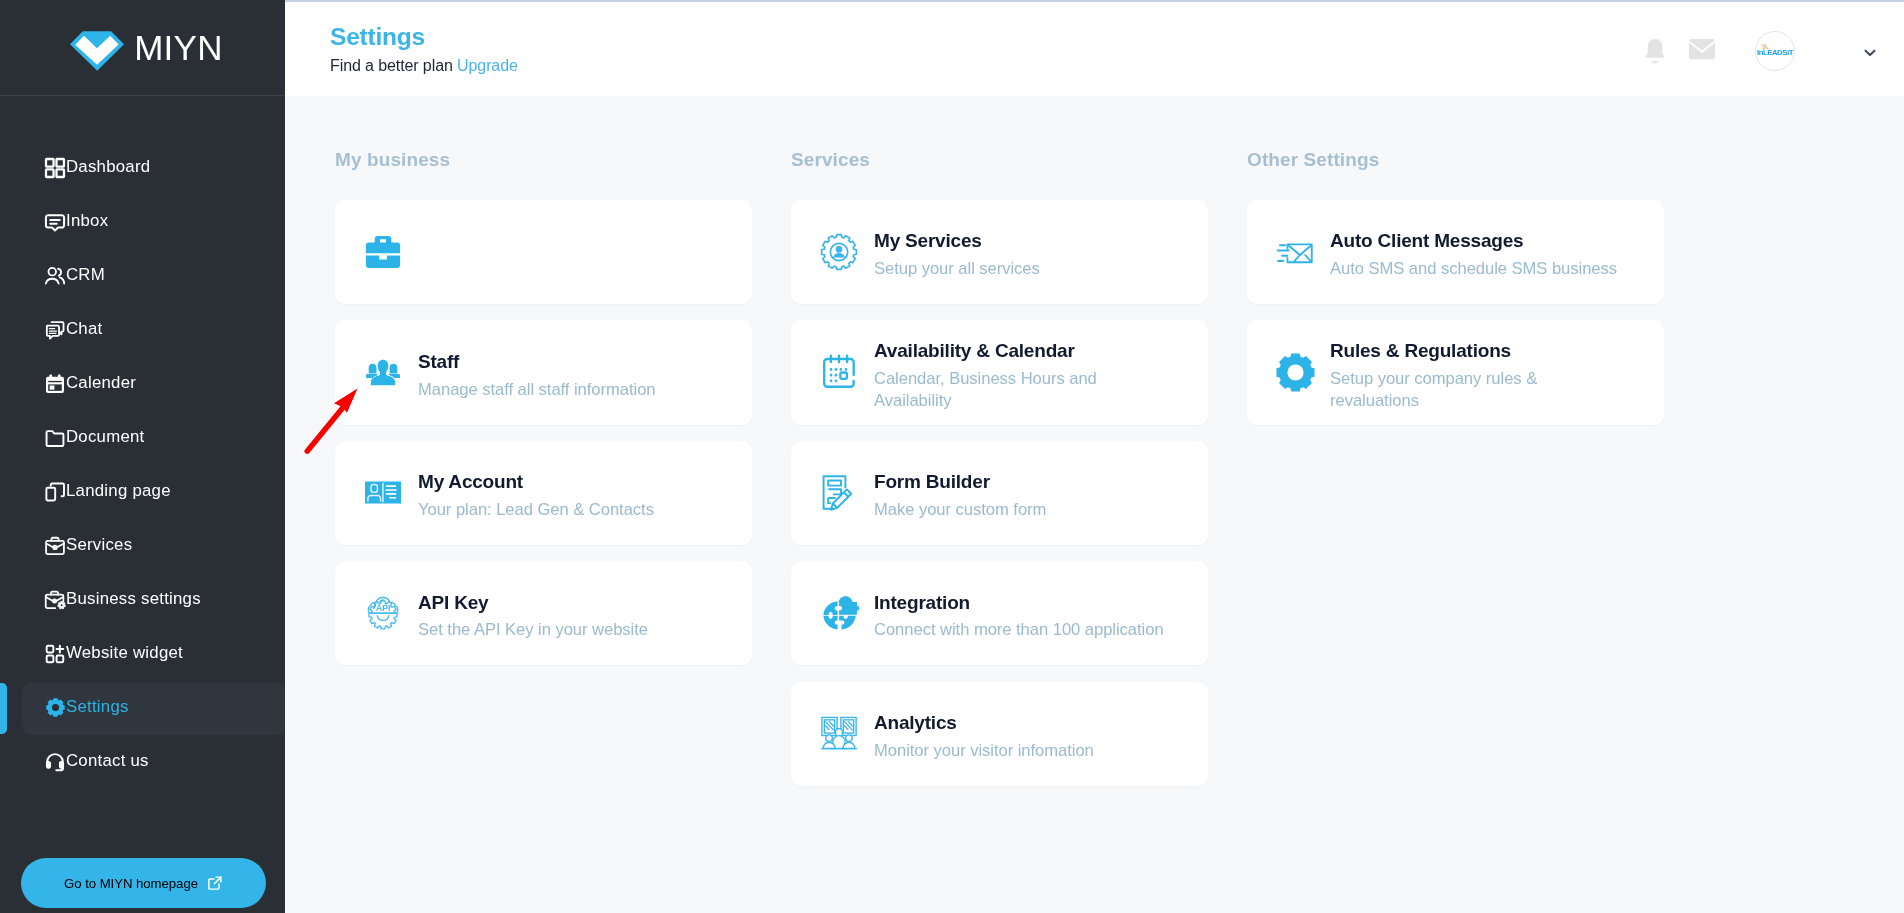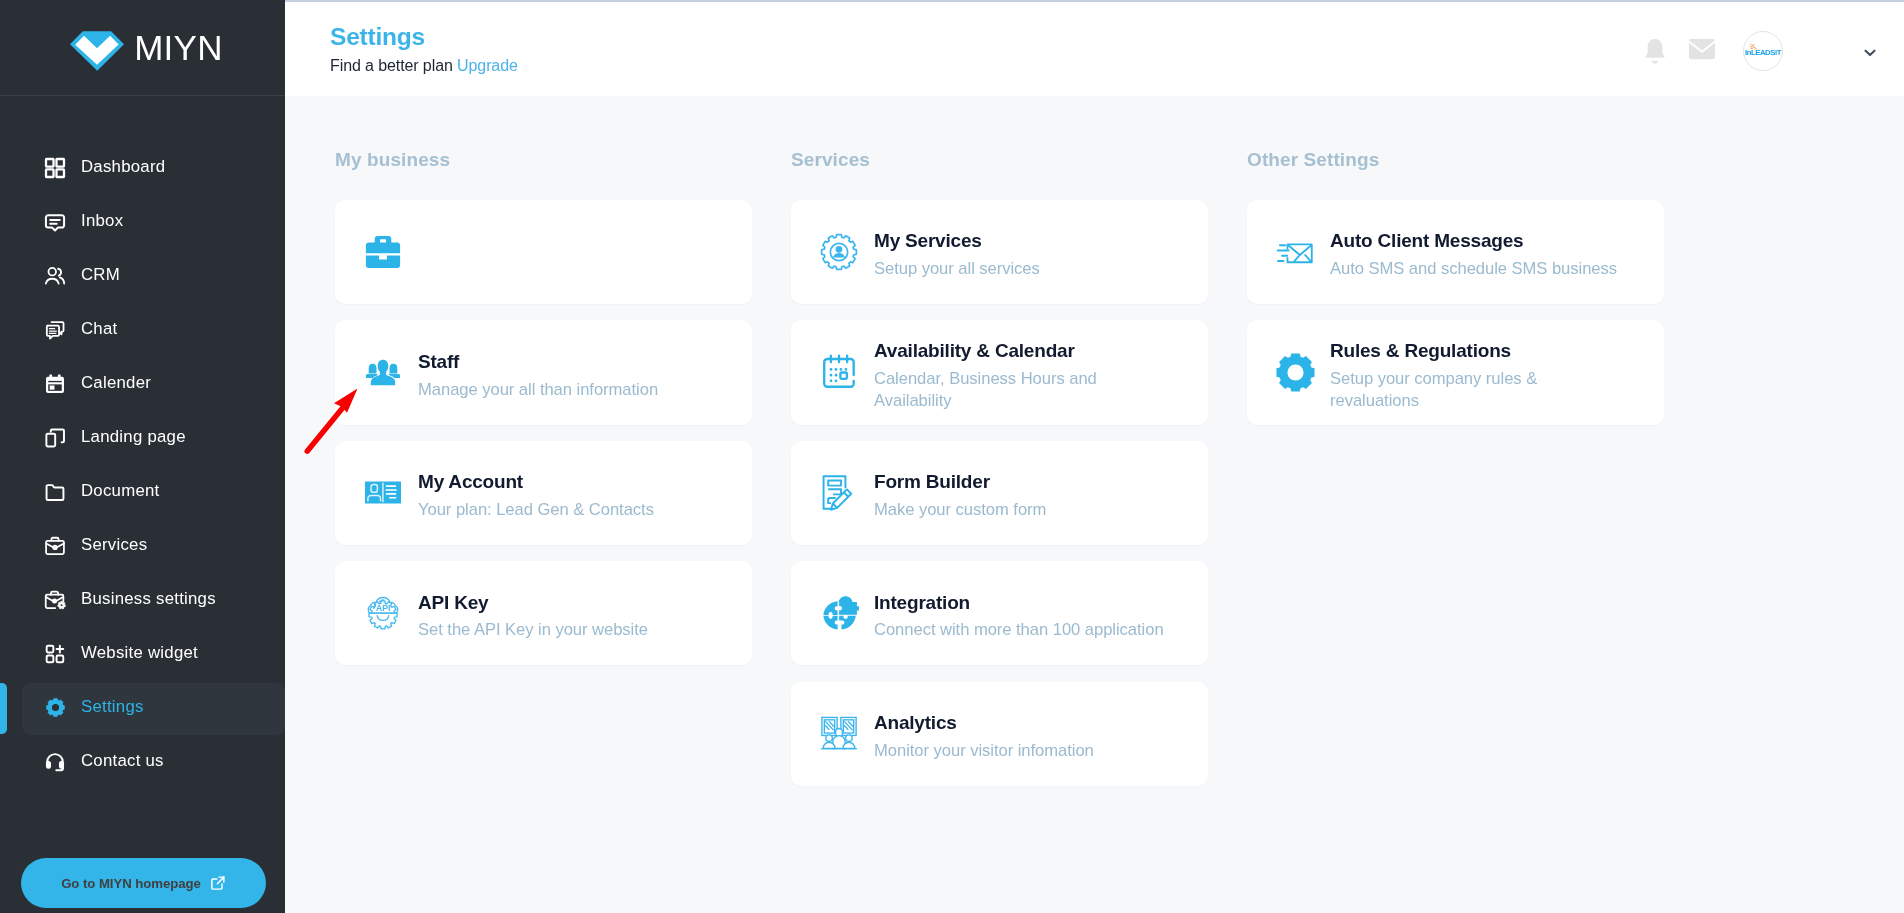--- a/index.html
+++ b/index.html
@@ -7,49 +7,49 @@
 html,body{width:1904px;height:913px;overflow:hidden}
 body{font-family:"Liberation Sans",sans-serif;background:#f7f8fa;-webkit-font-smoothing:antialiased}
 #app{display:flex;width:1904px;height:881px;position:relative}
 
 
 #sidebar{width:285px;flex:0 0 285px;height:913px;background:#292f35;position:relative;display:flex;flex-direction:column}
 #brand{height:96px;display:flex;align-items:center;justify-content:center;padding-left:4px;gap:10px;border-bottom:1px solid #3c4249;flex:0 0 96px;padding-right:0}
 #brand .logo{width:54px;height:44px;display:block;margin-top:6px;margin-left:4px}
 #brand .brand-name{color:#fff;font-size:35px;letter-spacing:.3px;font-weight:400;line-height:1}
 #nav{padding-top:44px;display:flex;flex-direction:column}
-.nav-item{display:flex;align-items:center;height:54px;padding-left:44px;gap:15px;position:relative;color:#ffffff;cursor:pointer}
+.nav-item{display:flex;align-items:center;height:54px;padding-left:44px;position:relative;color:#ffffff;cursor:pointer}
 .nav-item .nav-ico{width:22px;height:22px;flex:0 0 22px;display:block;color:#fff;margin-top:1px}
 .nav-item .nav-ico svg{width:22px;height:22px;display:block}
 .nav-item .nav-label{font-size:16.8px;letter-spacing:.25px;line-height:1}
 .nav-item.active{background:transparent}
 .nav-item.active:after{content:"";position:absolute;left:22px;right:-1px;top:3px;bottom:-1px;background:#2f363d;border-radius:9px;z-index:0}
 .nav-item.active .nav-ico,.nav-item.active .nav-label{position:relative;z-index:1}
 .nav-item.active .nav-ico svg{width:19px;height:19px;margin:1.5px}
 .nav-item.active .nav-label{color:#2cb3e8}
 .nav-item.active .nav-ico{color:#2cb3e8}
 .nav-item.active:before{content:"";position:absolute;left:0;top:3px;width:7px;height:51px;background:#31b5e9;border-radius:0 5px 5px 0;z-index:2}
 #homepage-btn{position:absolute;left:21px;bottom:5px;width:245px;height:50px;border-radius:25px;background:#33b5e9;display:flex;align-items:center;justify-content:center;gap:9px;cursor:pointer}
-#homepage-btn .hp-label{color:#404040;font-size:13.2px;font-weight:700;letter-spacing:-.05px}
+#homepage-btn .hp-label{color:#000000;font-size:13.2px;font-weight:400;letter-spacing:-.05px}
 #homepage-btn .hp-ico{width:16px;height:16px;display:block;color:#fff}
 #homepage-btn .hp-ico svg{width:16px;height:16px;display:block}
 
 
 #main{flex:1;display:flex;flex-direction:column;min-width:0;position:relative}
 #top-hairline{position:absolute;left:0;right:0;top:0;height:2px;background:#c4cfe3;z-index:5}
 #topbar{height:96px;flex:0 0 96px;background:#fff;display:flex;align-items:center;padding:0 0 0 45px;position:relative}
 #title-block{display:flex;flex-direction:column;gap:7px;margin-top:3px}
 #page-title{font-size:24.5px;font-weight:700;color:#3bb5e9;letter-spacing:-.2px;line-height:1.05}
 #subtitle-row{font-size:16px;color:#1d2535;letter-spacing:-.1px}
 #subtitle-row .upgrade{color:#4cb3e8;cursor:pointer}
 #topbar-right{margin-left:auto;display:flex;align-items:center;position:relative}
 .tb-icon{display:flex;align-items:center;justify-content:center;cursor:pointer;color:#e2e2e2;position:absolute;top:50%;transform:translateY(-50%)}
 #bell-wrap{right:238px}
 #mail-wrap{right:189px;margin-top:1px}
-#avatar{position:absolute;right:121px;top:50%;transform:translateY(-50%) translateY(3px);width:40px;height:40px;border-radius:50%;background:#fff;border:1px solid #e4e4e4;display:flex;align-items:center;justify-content:center;overflow:hidden;cursor:pointer}
+#avatar{position:absolute;right:109px;top:50%;transform:translateY(-50%) translateY(3px);width:40px;height:40px;border-radius:50%;background:#fff;border:1px solid #e4e4e4;display:flex;align-items:center;justify-content:center;overflow:hidden;cursor:pointer}
 #avatar svg{width:40px;height:40px;display:block}
 #chev{position:absolute;right:28px;top:50%;transform:translateY(-50%) translateY(5px);cursor:pointer;display:flex;align-items:center;color:#3b4455}
 
 #content{flex:1;background:#f7f8fa;padding:52px 0 0 0;position:relative;overflow:visible}
 #grid{display:flex;gap:39px;padding-left:50px}
 .col{width:417px;flex:0 0 417px;display:flex;flex-direction:column}
 .col-title{font-size:19px;font-weight:700;color:#a6c0d2;letter-spacing:.1px;margin-bottom:0;line-height:1;height:52px;padding-top:2px}
 .card{height:104.2px;background:#fff;border-radius:10px;margin-bottom:16.2px;display:flex;align-items:center;padding:0 20px 0 24px;gap:15px;cursor:pointer;box-shadow:0 1px 2px rgba(30,50,80,.035)}
 .card .card-ico{width:40px;height:40px;flex:0 0 40px;display:flex;align-items:center;justify-content:center;color:#701a75;margin-left:4px}
 .card .card-ico svg{display:block}
@@ -123,33 +123,33 @@
               <path d="M4.6 8.6h14.8v1.5H4.6z" fill="#292f35"></path>
               <path d="M4.6 12.4h14.8v7.1H4.6z" fill="#292f35"></path>
               <path d="M6.2 13.6h5.2v4.6H6.2z" fill="currentColor"></path>
             </svg>
           </span>
       <span class="nav-label">Calender</span>
     </div>
     <div class="nav-item">
       <span class="nav-ico">
             <svg viewBox="0 0 24 24" fill="none" stroke="currentColor" stroke-width="2.1" stroke-linecap="round" stroke-linejoin="round">
+              <path d="M2.8 19.4V5.9a1.4 1.4 0 0 1 1.4-1.4h4.9l2 2.6h8.7a1.4 1.4 0 0 1 1.4 1.4v10.9a1.4 1.4 0 0 1-1.4 1.4H4.2a1.4 1.4 0 0 1-1.4-1.4z"></path>
+            </svg>
+          </span>
+      <span class="nav-label">Document</span>
+    </div>
+    <div class="nav-item">
+      <span class="nav-ico">
+            <svg viewBox="0 0 24 24" fill="none" stroke="currentColor" stroke-width="2.1" stroke-linecap="round" stroke-linejoin="round">
               <path d="M7.4 5.1V4.2A1.4 1.4 0 0 1 8.8 2.8h11.6a1.4 1.4 0 0 1 1.4 1.4v11a1.4 1.4 0 0 1-1.4 1.4h-1.2"></path>
               <rect x="2.6" y="7.3" width="9.6" height="13.9" rx="1.5"></rect>
             </svg>
           </span>
       <span class="nav-label">Landing page</span>
-    </div>
-    <div class="nav-item">
-      <span class="nav-ico">
-            <svg viewBox="0 0 24 24" fill="none" stroke="currentColor" stroke-width="2.1" stroke-linecap="round" stroke-linejoin="round">
-              <path d="M2.8 19.4V5.9a1.4 1.4 0 0 1 1.4-1.4h4.9l2 2.6h8.7a1.4 1.4 0 0 1 1.4 1.4v10.9a1.4 1.4 0 0 1-1.4 1.4H4.2a1.4 1.4 0 0 1-1.4-1.4z"></path>
-            </svg>
-          </span>
-      <span class="nav-label">Document</span>
     </div>
     <div class="nav-item">
       <span class="nav-ico">
             <svg viewBox="0 0 24 24" fill="none" stroke="currentColor" stroke-width="1.95" stroke-linecap="round" stroke-linejoin="round">
               <rect x="2.3" y="6.3" width="19.4" height="14.5" rx="1.6"></rect>
               <path d="M8.1 6.3V4.6a1.6 1.6 0 0 1 1.6-1.6h4.6a1.6 1.6 0 0 1 1.6 1.6v1.7"></path>
               <path d="M2.4 9.2l8 4.4h3.2l8.1-4.4"></path>
               <circle cx="12" cy="13.6" r="1.9"></circle>
             </svg>
           </span>
@@ -269,21 +269,21 @@
                 <svg width="34" height="27" viewBox="1.7 3.1 34.6 25.8" fill="#2cb3e8">
                   <path d="M8.4 7.2c2.5 0 3.95 1.45 3.95 4.35v5.35H4.45V11.55C4.45 8.65 5.9 7.2 8.4 7.2z"></path>
                   <path d="M3.4 17.4h10v1.5l-2.0.7c-1.2.45-2.2 1.15-2.95 2.05H.4v-.7c0-1.6 1.2-3.0 3.0-3.55z"></path>
                   <path d="M29.6 7.2c2.5 0 3.95 1.45 3.95 4.35v5.35h-7.9V11.55c0-2.9 1.45-4.35 3.95-4.35z"></path>
                   <path d="M24.6 17.4h10c1.8.55 3.0 1.95 3.0 3.55v.7h-7.05c-.75-.9-1.75-1.6-2.95-2.05l-2.0-.7z"></path>
                   <path d="M19 3.1c3.2 0 5.35 2.3 5.35 6.3 0 2.45-.85 4.65-2.15 5.9v3.35l4.9 1.7c2.6.9 4.3 3.1 4.3 5.55v3.0H6.6v-3.0c0-2.45 1.7-4.65 4.3-5.55l4.9-1.7v-3.35c-1.3-1.25-2.15-3.45-2.15-5.9 0-4.0 2.15-6.3 5.35-6.3z"></path>
                 </svg>
               </span>
           <span class="card-text">
             <span class="card-title">Staff</span>
-            <span class="card-desc">Manage your all than information</span>
+            <span class="card-desc">Manage staff all staff information</span>
           </span>
         </div>
         <div class="card">
           <span class="card-ico">
                 <svg width="36" height="23" viewBox="0 0 36 22">
                   <rect x="0" y="0" width="36" height="22" fill="#2cb3e8"></rect>
                   <rect x="17.2" y="1.2" width="1.45" height="19.6" fill="#dff1fb"></rect>
                   <rect x="6.0" y="3.0" width="6.4" height="7.8" rx="2.4" fill="none" stroke="#dff1fb" stroke-width="1.45"></rect>
                   <path d="M2.9 19.9v-3.0a3.0 3.0 0 0 1 3.0-3.0h6.6a3.0 3.0 0 0 1 3.0 3.0v3.0" fill="none" stroke="#dff1fb" stroke-width="1.45"></path>
                   <path d="M20.9 4.6h10.2M20.5 8.5h11.1M20.9 12.4h10.2M24.2 16.2h7.0" stroke="#ffffff" stroke-width="1.65" stroke-linecap="butt"></path>

